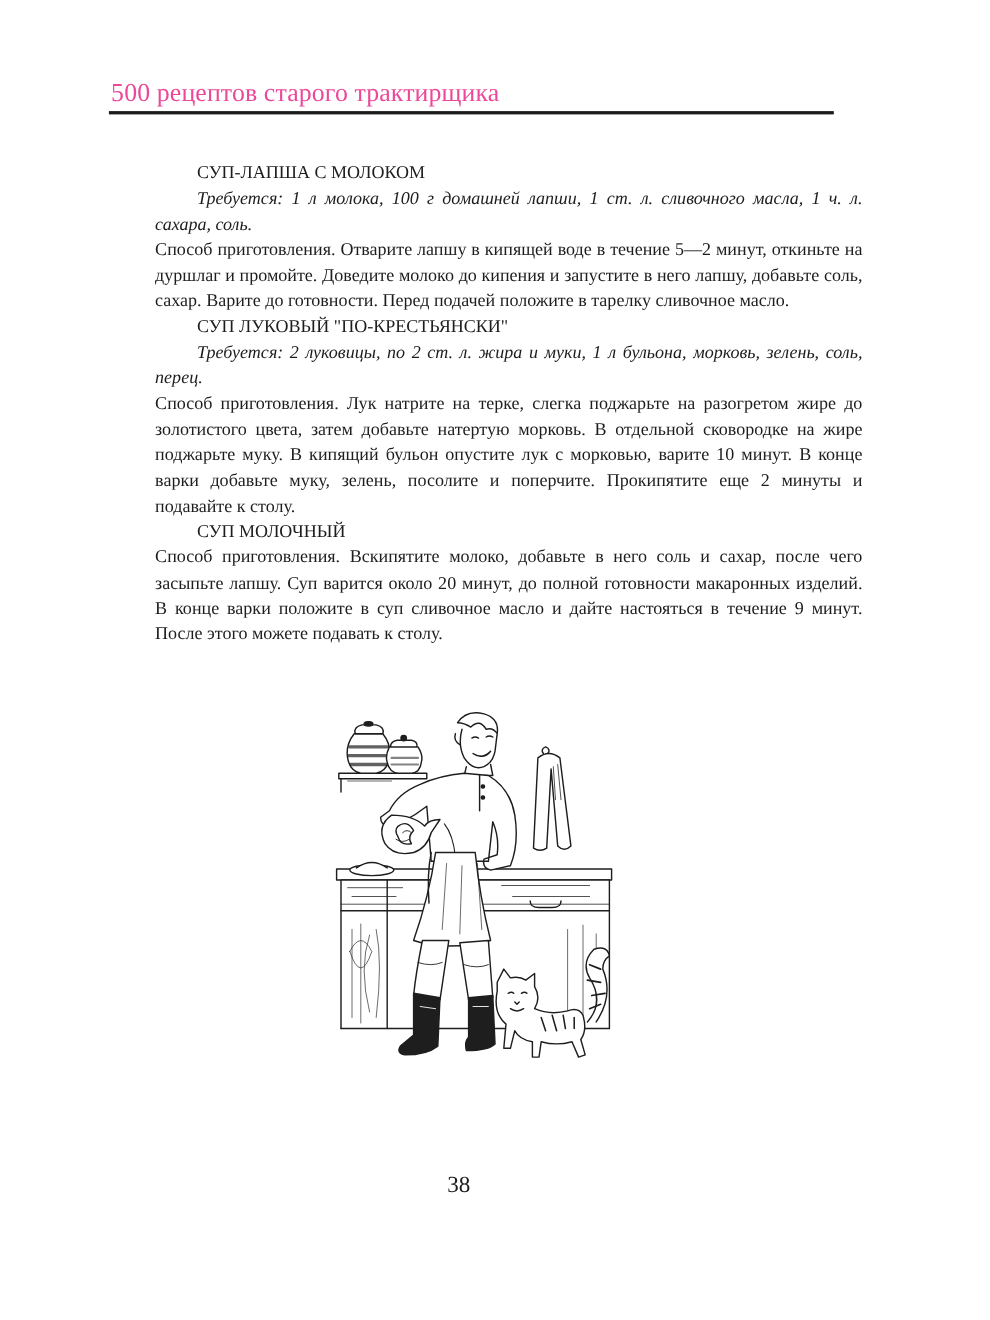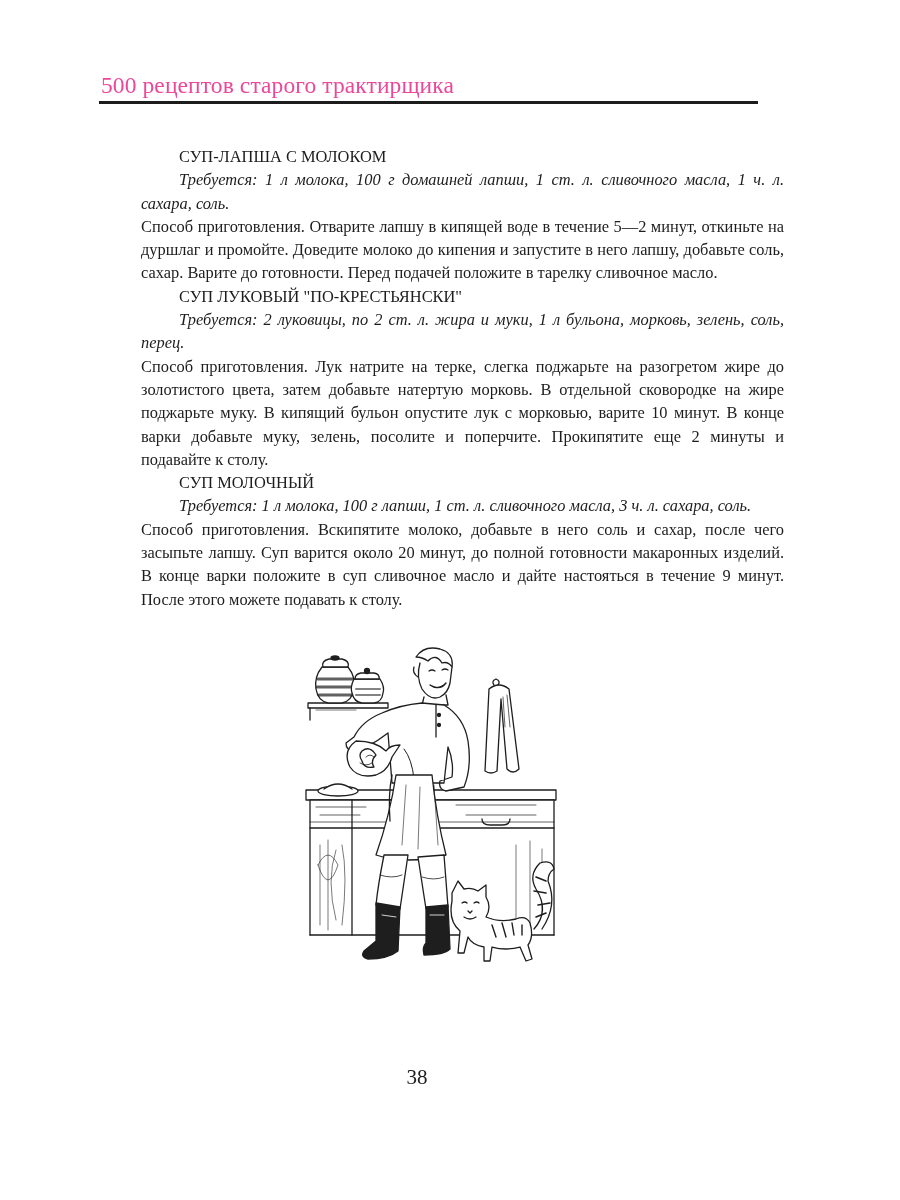--- a/index.html
+++ b/index.html
@@ -45,21 +45,20 @@
     <p class="ingredients">Требуется: 1 л молока, 100 г домашней лапши, 1 ст. л. сливочного масла, 1 ч. л. сахара, соль.</p>
     <p class="method">Способ приготовления. Отварите лапшу в кипящей воде в течение 5—2 минут, откиньте на дуршлаг и промойте. Доведите молоко до кипения и запустите в него лапшу, добавьте соль, сахар. Варите до готовности. Перед подачей положите в тарелку сливочное масло.</p>
   </div>
   <div>
     <p class="title">СУП ЛУКОВЫЙ "ПО-КРЕСТЬЯНСКИ"</p>
     <p class="ingredients">Требуется: 2 луковицы, по 2 ст. л. жира и муки, 1 л бульона, морковь, зелень, соль, перец.</p>
     <p class="method">Способ приготовления. Лук натрите на терке, слегка поджарьте на разогретом жире до золотистого цвета, затем добавьте натертую морковь. В отдельной сковородке на жире поджарьте муку. В кипящий бульон опустите лук с морковью, варите 10 минут. В конце варки добавьте муку, зелень, посолите и поперчите. Прокипятите еще 2 минуты и подавайте к столу.</p>
   </div>
   <div>
     <p class="title">СУП МОЛОЧНЫЙ</p>
-    <p class="ingredients">Требуется: 1 л молока, 100 г лапши, 1 ст. л. сливочного масла, 3 ч. л. сахара, соль.</p>
     <p class="method">Способ приготовления. Вскипятите молоко, добавьте в него соль и сахар, после чего засыпьте лапшу. Суп варится около 20 минут, до полной готовности макаронных изделий. В конце варки положите в суп сливочное масло и дайте настояться в течение 9 минут. После этого можете подавать к столу.</p>
   </div>
 </div>
 
 <div class="illustration" title="Ink drawing: a smiling young man in a peasant shirt and apron pours milk from a jug into a bowl at a kitchen counter; clay pots on a shelf, a towel hanging on the wall, a striped cat at his feet">
   <svg width="272" height="340" viewBox="0 0 272 340" fill="none" stroke="#1e1e1e" stroke-width="1.3" stroke-linecap="round" stroke-linejoin="round">
 
     <g>
       <rect x="12" y="58" width="80" height="5" fill="#fff"></rect>
       <line x1="14" y1="63" x2="14" y2="75"></line>

